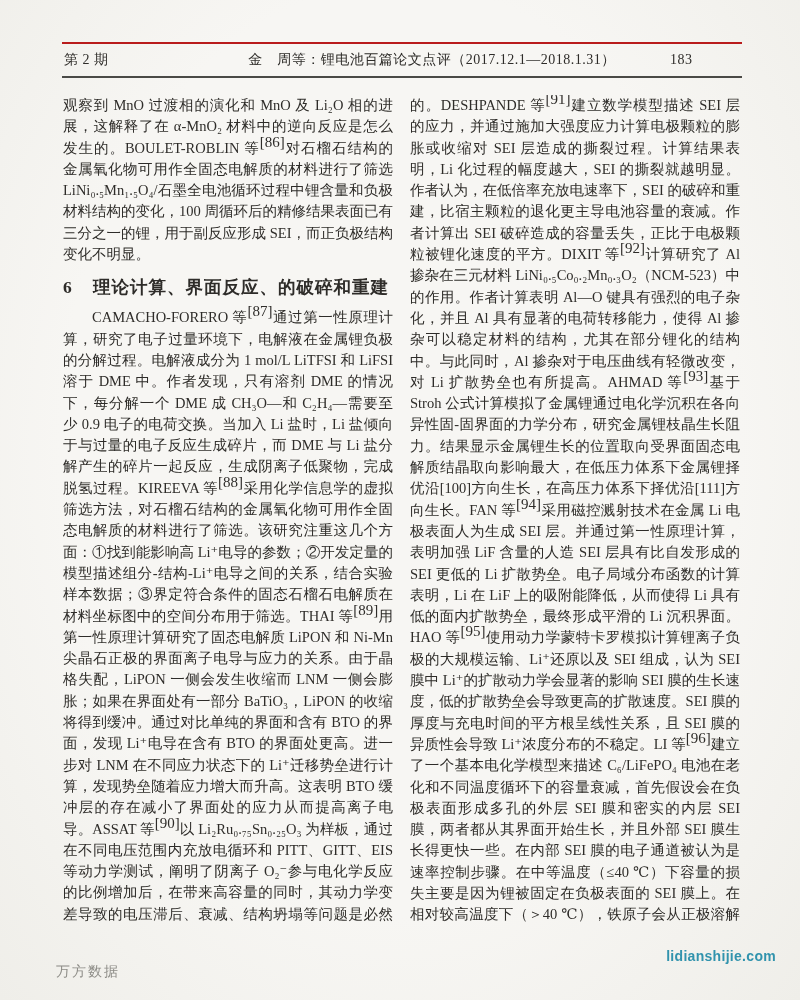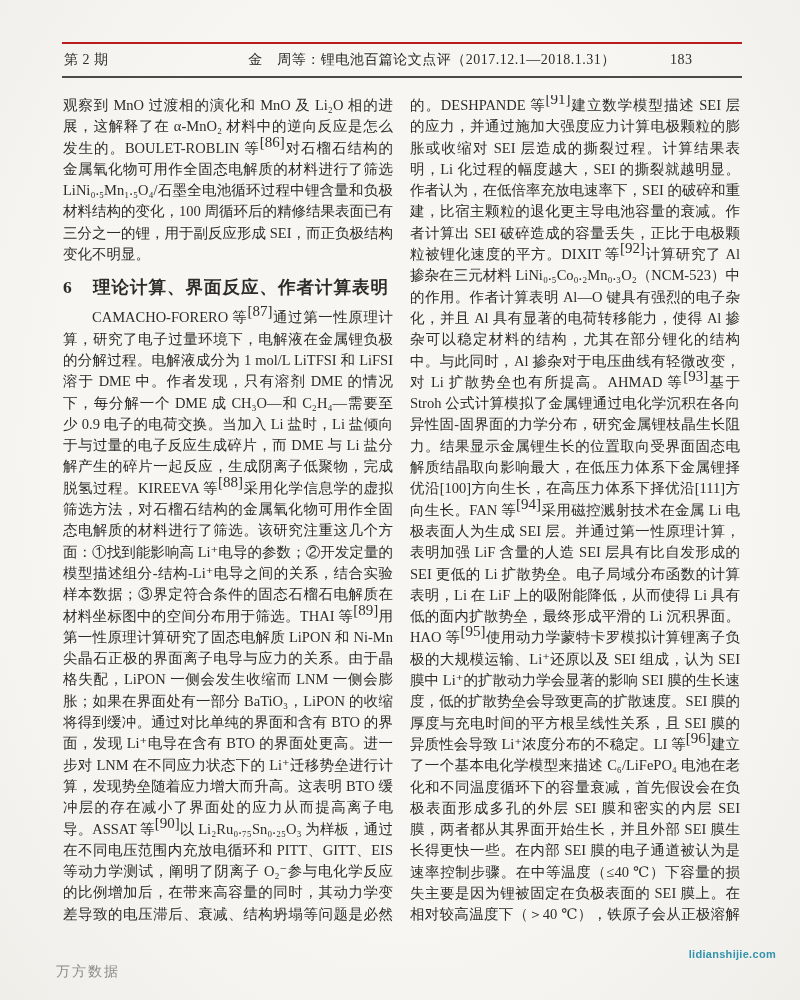--- a/index.html
+++ b/index.html
@@ -38,42 +38,42 @@
     letter-spacing:1px;text-align:left;
   }
   .sec-num{width:30px;flex:0 0 30px;}
   .sec-title{flex:1;}
   .footer-mark{
     position:absolute;left:56px;top:963px;
     color:#8d8c87;font-size:14px;letter-spacing:2px;
   }
   .footer-site{
     position:absolute;right:24px;top:948px;
-    color:#3193ad;font-size:11px;font-weight:bold;
+    color:#3193ad;font-size:14px;font-weight:bold;
     font-family:"Liberation Sans","DejaVu Sans",sans-serif;
     letter-spacing:.3px;
   }
 </style>
 </head>
 <body>
 
 <div class="page">
 
   <div class="header">
     <span class="h-issue">第 2 期</span>
     <span class="h-title">金　周等：锂电池百篇论文点评（2017.12.1—2018.1.31）</span>
     <span class="h-page">183</span>
   </div>
 
   <div class="content">
     <p class="para"><span>观察到 MnO 过渡相的演化和 MnO 及 Li₂O 相的进展，这解释了在 α-MnO₂ 材料中的逆向反应是怎么发生的。BOULET-ROBLIN 等</span><sup>[86]</sup><span>对石榴石结构的金属氧化物可用作全固态电解质的材料进行了筛选 LiNi₀.₅Mn₁.₅O₄/石墨全电池循环过程中锂含量和负极材料结构的变化，100 周循环后的精修结果表面已有三分之一的锂，用于副反应形成 SEI，而正负极结构变化不明显。</span></p>
 
     <div class="sec-head">
       <span class="sec-num">6</span>
-      <span class="sec-title">理论计算、界面反应、作者计算表明</span>
+      <span class="sec-title">理论计算、界面反应、的破碎和重建</span>
     </div>
 
     <p class="para indent"><span>CAMACHO-FORERO 等</span><sup>[87]</sup><span>通过第一性原理计算，研究了电子过量环境下，电解液在金属锂负极的分解过程。电解液成分为 1 mol/L LiTFSI 和 LiFSI 溶于 DME 中。作者发现，只有溶剂 DME 的情况下，每分解一个 DME 成 CH₃O—和 C₂H₄—需要至少 0.9 电子的电荷交换。当加入 Li 盐时，Li 盐倾向于与过量的电子反应生成碎片，而 DME 与 Li 盐分解产生的碎片一起反应，生成阴离子低聚物，完成脱氢过程。KIREEVA 等</span><sup>[88]</sup><span>采用化学信息学的虚拟筛选方法，对石榴石结构的金属氧化物可用作全固态电解质的材料进行了筛选。该研究注重这几个方面：①找到能影响高 Li⁺电导的参数；②开发定量的模型描述组分-结构-Li⁺电导之间的关系，结合实验样本数据；③界定符合条件的固态石榴石电解质在材料坐标图中的空间分布用于筛选。THAI 等</span><sup>[89]</sup><span>用第一性原理计算研究了固态电解质 LiPON 和 Ni-Mn 尖晶石正极的界面离子电导与应力的关系。由于晶格失配，LiPON 一侧会发生收缩而 LNM 一侧会膨胀；如果在界面处有一部分 BaTiO₃，LiPON 的收缩将得到缓冲。通过对比单纯的界面和含有 BTO 的界面，发现 Li⁺电导在含有 BTO 的界面处更高。进一步对 LNM 在不同应力状态下的 Li⁺迁移势垒进行计算，发现势垒随着应力增大而升高。这表明 BTO 缓冲层的存在减小了界面处的应力从而提高离子电导。ASSAT 等</span><sup>[90]</sup><span>以 Li₂Ru₀.₇₅Sn₀.₂₅O₃ 为样板，通过在不同电压范围内充放电循环和 PITT、GITT、EIS 等动力学测试，阐明了阴离子 O₂⁻参与电化学反应的比例增加后，在带来高容量的同时，其动力学变差导致的电压滞后、衰减、结构坍塌等问题是必然的。DESHPANDE 等</span><sup>[91]</sup><span>建立数学模型描述 SEI 层的应力，并通过施加大强度应力计算电极颗粒的膨胀或收缩对 SEI 层造成的撕裂过程。计算结果表明，Li 化过程的幅度越大，SEI 的撕裂就越明显。作者认为，在低倍率充放电速率下，SEI 的破碎和重建，比宿主颗粒的退化更主导电池容量的衰减。作者计算出 SEI 破碎造成的容量丢失，正比于电极颗粒被锂化速度的平方。DIXIT 等</span><sup>[92]</sup><span>计算研究了 Al 掺杂在三元材料 LiNi₀.₅Co₀.₂Mn₀.₃O₂（NCM-523）中的作用。作者计算表明 Al—O 键具有强烈的电子杂化，并且 Al 具有显著的电荷转移能力，使得 Al 掺杂可以稳定材料的结构，尤其在部分锂化的结构中。与此同时，Al 掺杂对于电压曲线有轻微改变，对 Li 扩散势垒也有所提高。AHMAD 等</span><sup>[93]</sup><span>基于 Stroh 公式计算模拟了金属锂通过电化学沉积在各向异性固-固界面的力学分布，研究金属锂枝晶生长阻力。结果显示金属锂生长的位置取向受界面固态电解质结晶取向影响最大，在低压力体系下金属锂择优沿[100]方向生长，在高压力体系下择优沿[111]方向生长。FAN 等</span><sup>[94]</sup><span>采用磁控溅射技术在金属 Li 电极表面人为生成 SEI 层。并通过第一性原理计算，表明加强 LiF 含量的人造 SEI 层具有比自发形成的 SEI 更低的 Li 扩散势垒。电子局域分布函数的计算表明，Li 在 LiF 上的吸附能降低，从而使得 Li 具有低的面内扩散势垒，最终形成平滑的 Li 沉积界面。HAO 等</span><sup>[95]</sup><span>使用动力学蒙特卡罗模拟计算锂离子负极的大规模运输、Li⁺还原以及 SEI 组成，认为 SEI 膜中 Li⁺的扩散动力学会显著的影响 SEI 膜的生长速度，低的扩散势垒会导致更高的扩散速度。SEI 膜的厚度与充电时间的平方根呈线性关系，且 SEI 膜的异质性会导致 Li⁺浓度分布的不稳定。LI 等</span><sup>[96]</sup><span>建立了一个基本电化学模型来描述 C₆/LiFePO₄ 电池在老化和不同温度循环下的容量衰减，首先假设会在负极表面形成多孔的外层 SEI 膜和密实的内层 SEI 膜，两者都从其界面开始生长，并且外部 SEI 膜生长得更快一些。在内部 SEI 膜的电子通道被认为是速率控制步骤。在中等温度（≤40 ℃）下容量的损失主要是因为锂被固定在负极表面的 SEI 膜上。在相对较高温度下（＞40 ℃），铁原子会从正极溶解进而会在负极沉积，这会导致容量丢失。在有金属镀层的负极表面，SEI 膜的形成会更快。这个模型预测了在存贮状态下容量的丢失要低于在循环过程中容量的丢失，因为在充放电过程中会产生 SEI 膜的破裂。LIU 等</span></p>
   </div>
 
   <div class="footer-mark">万方数据</div>
   <div class="footer-site">lidianshijie.com</div>
 
 </div>
 

